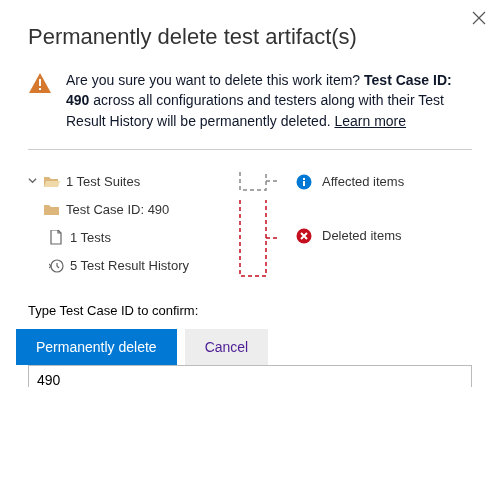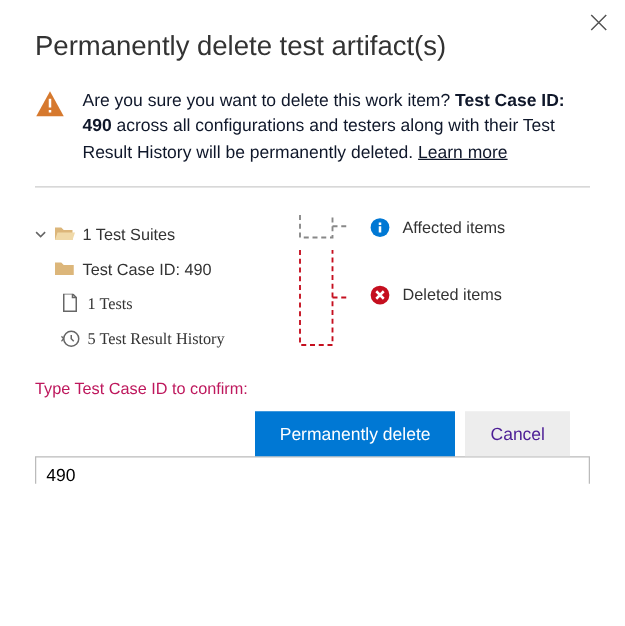--- a/index.html
+++ b/index.html
@@ -55,26 +55,26 @@
     display: flex;
     gap: 10px;
     margin-bottom: 20px;
   }
   .tree {
     flex: 0 0 200px;
     font-size: 13px;
   }
   .tree-row {
     display: flex;
-    align-items: flex-end;
+    align-items: center;
     gap: 6px;
     padding: 1px 0;
     height: 28px;
   }
-  .tree-row.lvl1 { padding-left: 4px; font-family: Liberation Serif, serif; }
+  .tree-row.lvl1 { padding-left: 4px; }
   .tree-row .chev {
     width: 10px;
     font-size: 10px;
     color: #555;
   }
   .tree-row .chev.hidden { visibility: hidden; }
   .ic { display:inline-flex; align-items:center; justify-content:center; width:16px; height:16px; }
   .brackets {
     width: 48px;
     position: relative;
@@ -84,39 +84,38 @@
     font-size: 13px;
   }
   .legend-row {
     display: flex;
     align-items: center;
     gap: 10px;
   }
   .legend-row.top { height: 28px; }
   .legend-row.bot { height: 80px; }
   .confirm-label {
-    color: #be185d;
+    color: #000000;
     font-size: 13px;
     margin-bottom: 4px;
   }
   .confirm-input {
     width: 100%;
     padding: 6px 8px;
     font-size: 14px;
     border: 1px solid #bbb;
     outline: none;
     font-family: inherit;
     margin-top: 43px;
   }
   .footer {
     position: absolute;
     left: 0; right: 0; bottom: 22px;
-    padding: 0 44px;
-    display: flex;
-    justify-content: flex-end;
+    padding: 0 16px;
+    display: flex;
     gap: 8px;
   }
   .btn {
     padding: 10px 20px;
     font-size: 14px;
     border: none;
     cursor: pointer;
     font-family: inherit;
   }
   .btn.primary {

